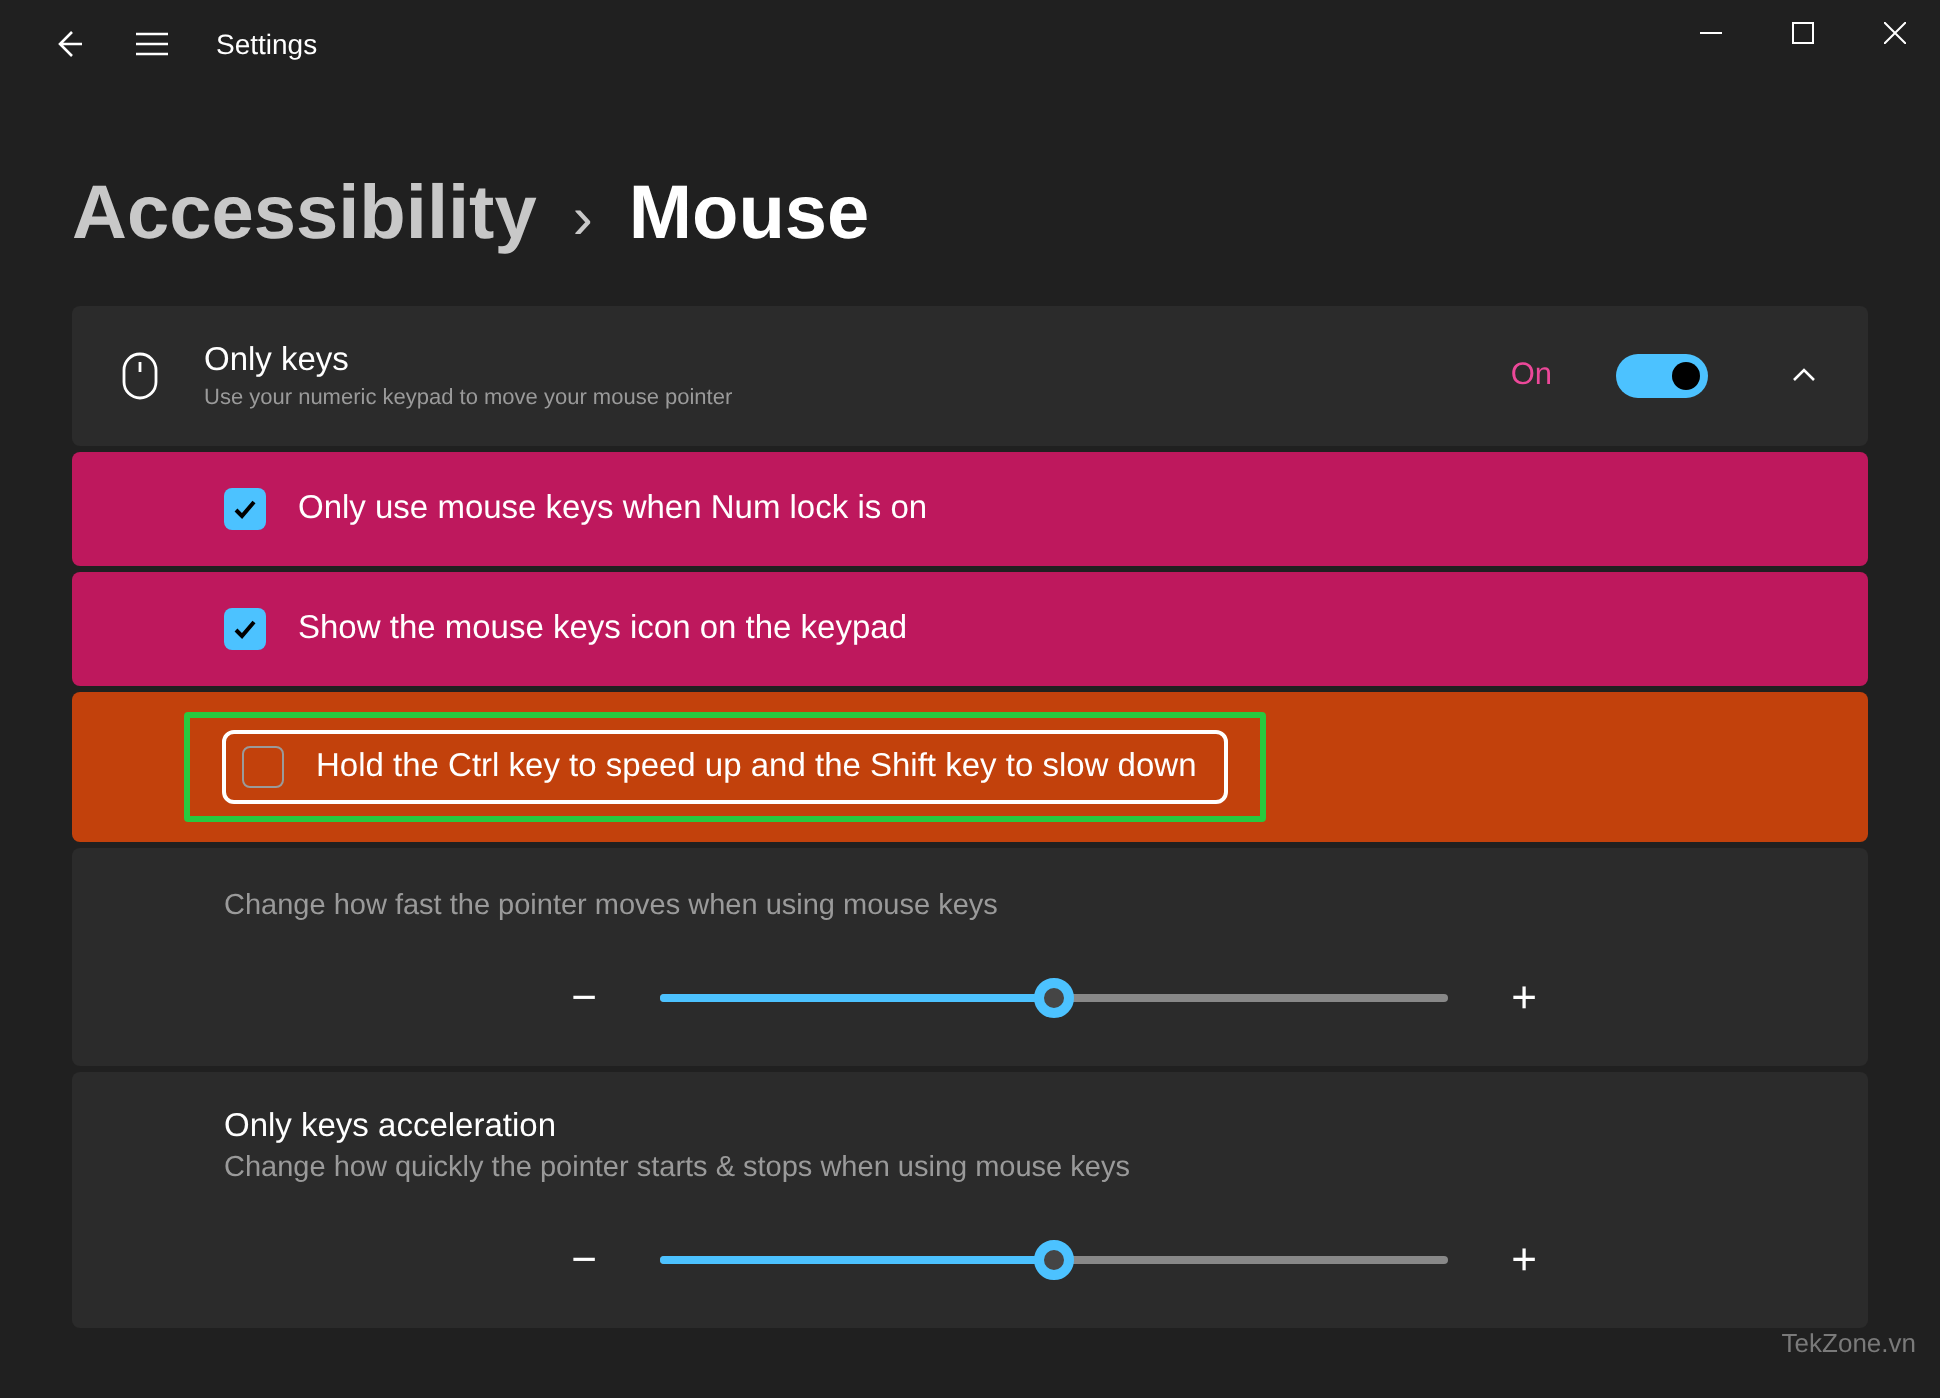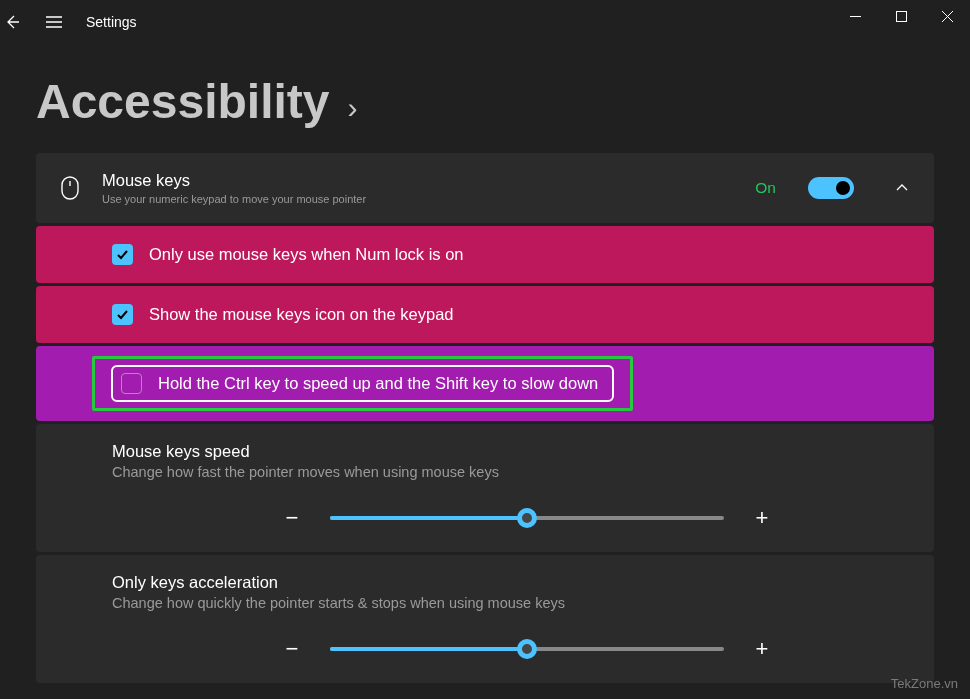--- a/index.html
+++ b/index.html
@@ -9,21 +9,21 @@
   background: #202020;
   font-family: "Segoe UI", -apple-system, sans-serif;
   color: #ffffff;
   overflow: hidden;
   position: relative;
 }
 .titlebar {
   height: 44px;
   display: flex;
   align-items: center;
-  padding-left: 2px;
+  padding-left: 24px;
 }
 .titlebar-left {
   display: flex;
   align-items: center;
   gap: 22px;
 }
 .back-btn, .menu-btn {
   width: 20px;
   height: 20px;
   display: flex;
@@ -51,24 +51,25 @@
   cursor: pointer;
   color: #ffffff;
 }
 .breadcrumb {
   padding: 30px 36px 24px 36px;
   display: flex;
   align-items: baseline;
   gap: 18px;
 }
 .breadcrumb-item {
-  font-size: 48px;
+  font-size: 38px;
   font-weight: 600;
   color: #c8c8c8;
   cursor: pointer;
+  margin-top: 12px;
 }
 .breadcrumb-sep {
   font-size: 30px;
   color: #c8c8c8;
   font-weight: 300;
 }
 .breadcrumb-current {
   font-size: 38px;
   font-weight: 600;
   color: #ffffff;
@@ -103,21 +104,21 @@
   font-weight: 400;
   color: #ffffff;
 }
 .card-subtitle {
   font-size: 11px;
   color: #9a9a9a;
   margin-top: 3px;
 }
 .toggle-label {
   font-size: 15.5px;
-  color: #22c55e;
+  color: #ec4899;
   margin-right: 12px;
 }
 .toggle {
   width: 46px;
   height: 22px;
   background: #4cc2ff;
   border-radius: 11px;
   position: relative;
   cursor: pointer;
 }
@@ -163,21 +164,21 @@
 }
 .checkbox.unchecked {
   border: 1.5px solid #9a9a9a;
   background: transparent;
 }
 .checkbox-label {
   font-size: 16.5px;
   color: #ffffff;
 }
 .highlight-wrap {
-  background: #a21caf;
+  background: #c2410c;
   border-radius: 4px;
   margin-bottom: 3px;
   padding: 10px 22px 10px 56px;
 }
 .highlight-box {
   border: 3px solid #27c93f;
   border-radius: 2px;
   padding: 6px 16px;
   display: inline-block;
 }
@@ -242,21 +243,21 @@
   width: 20px;
   height: 20px;
   background: #454545;
   border: 5px solid #4cc2ff;
   border-radius: 50%;
   top: 50%;
   transform: translate(-50%, -50%);
 }
 .watermark {
   position: absolute;
-  bottom: 8px;
+  bottom: 20px;
   right: 12px;
   font-size: 13px;
   color: #7a7a7a;
 }
 </style>
 </head>
 <body>
 
 <div class="titlebar">
   <div class="titlebar-left">
@@ -288,34 +289,35 @@
   <div class="win-ctrl">
     <svg width="11" height="11" viewBox="0 0 11 11" stroke="currentColor" stroke-width="1">
         <path d="M0 0 L11 11 M11 0 L0 11"></path>
       </svg>
   </div>
 </div>
 
 <div class="breadcrumb">
   <span class="breadcrumb-item">Accessibility</span>
   <span class="breadcrumb-sep">›</span>
+  <span class="breadcrumb-current">Mouse</span>
 </div>
 
 <div class="content">
 
   <div class="card">
     <div class="card-header">
       <div class="card-icon">
         <svg width="18" height="24" viewBox="0 0 18 24" fill="none" stroke="#ffffff" stroke-width="1.4">
           <rect x="1" y="1" width="16" height="22" rx="8"></rect>
           <line x1="9" y1="5" x2="9" y2="10"></line>
         </svg>
       </div>
       <div class="card-titles">
-        <div class="card-title">Mouse keys</div>
+        <div class="card-title">Only keys</div>
         <div class="card-subtitle">Use your numeric keypad to move your mouse pointer</div>
       </div>
       <span class="toggle-label">On</span>
       <div class="toggle">
         <div class="toggle-knob"></div>
       </div>
       <div class="expand-btn">
         <svg width="14" height="14" viewBox="0 0 14 14" fill="none" stroke="#ffffff" stroke-width="1.3">
             <path d="M2 9 L7 4 L12 9"></path>
           </svg>
@@ -344,21 +346,20 @@
   <div class="highlight-wrap">
     <div class="highlight-box">
       <div class="focus-ring">
         <div class="checkbox unchecked"></div>
         <span class="checkbox-label">Hold the Ctrl key to speed up and the Shift key to slow down</span>
       </div>
     </div>
   </div>
 
   <div class="slider-section">
-    <div class="slider-title">Mouse keys speed</div>
     <div class="slider-subtitle">Change how fast the pointer moves when using mouse keys</div>
     <div class="slider-row">
       <div class="slider-btn">−</div>
       <div class="slider-track">
         <div class="slider-fill" style="width:50%"></div>
         <div class="slider-thumb" style="left:50%"></div>
       </div>
       <div class="slider-btn">+</div>
     </div>
   </div>

